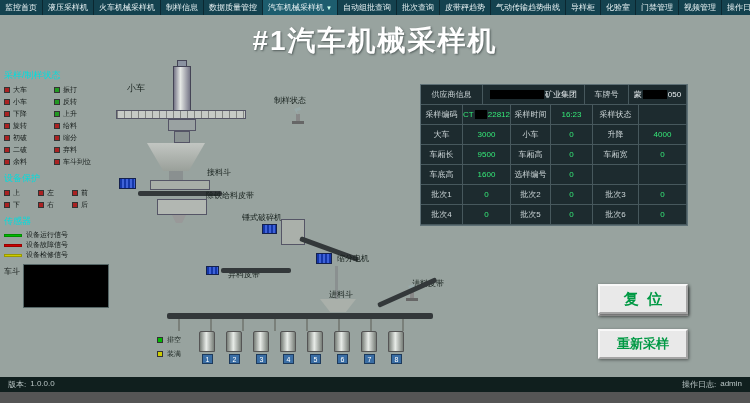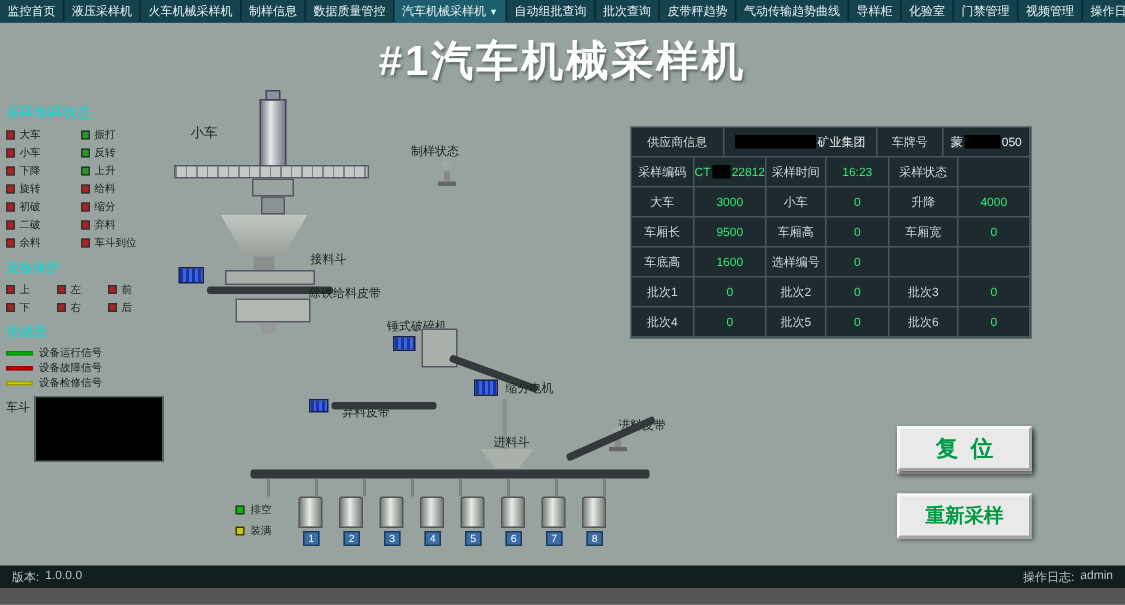--- a/index.html
+++ b/index.html
@@ -229,21 +229,21 @@
   <div class="shape" style="left:157px;top:199px;width:50px;height:16px;background:#b2b7b2;border:1px solid #556;"></div>
   <div class="shape trap" style="left:172px;top:215px;width:14px;height:8px;background:#999;"></div>
 
   <div class="d-label" style="left:274px;top:95px;">制样状态</div>
   <svg class="shape" style="left:290px;top:106px;" width="16" height="18" viewBox="0 0 16 18">
     <rect x="2" y="15" width="12" height="3" fill="#666"></rect>
     <rect x="6" y="8" width="4" height="7" fill="#888"></rect>
     <path d="M8 9 L4 3 L10 1 L11 4 L7 5 Z" fill="#9aa"></path>
   </svg>
 
-  <div class="d-label" style="left:258px;top:212px;text-align:right;">锤式破碎机</div>
+  <div class="d-label" style="left:242px;top:212px;text-align:right;">锤式破碎机</div>
   <div class="motor" style="left:262px;top:224px;width:15px;height:10px;"></div>
   <div class="shape" style="left:281px;top:219px;width:24px;height:26px;background:#aab0aa;border:1px solid #556;"></div>
 
   <div class="belt" style="left:300px;top:236px;width:62px;transform:rotate(20deg);transform-origin:left center;"></div>
 
   <div class="motor" style="left:316px;top:253px;width:16px;height:11px;"></div>
   <div class="d-label" style="left:337px;top:253px;">缩分电机</div>
   <div class="shape" style="left:335px;top:266px;width:3px;height:34px;background:#8a9090;"></div>
 
   <div class="d-label" style="left:228px;top:256px;margin-top:13px;">弃料皮带</div>

